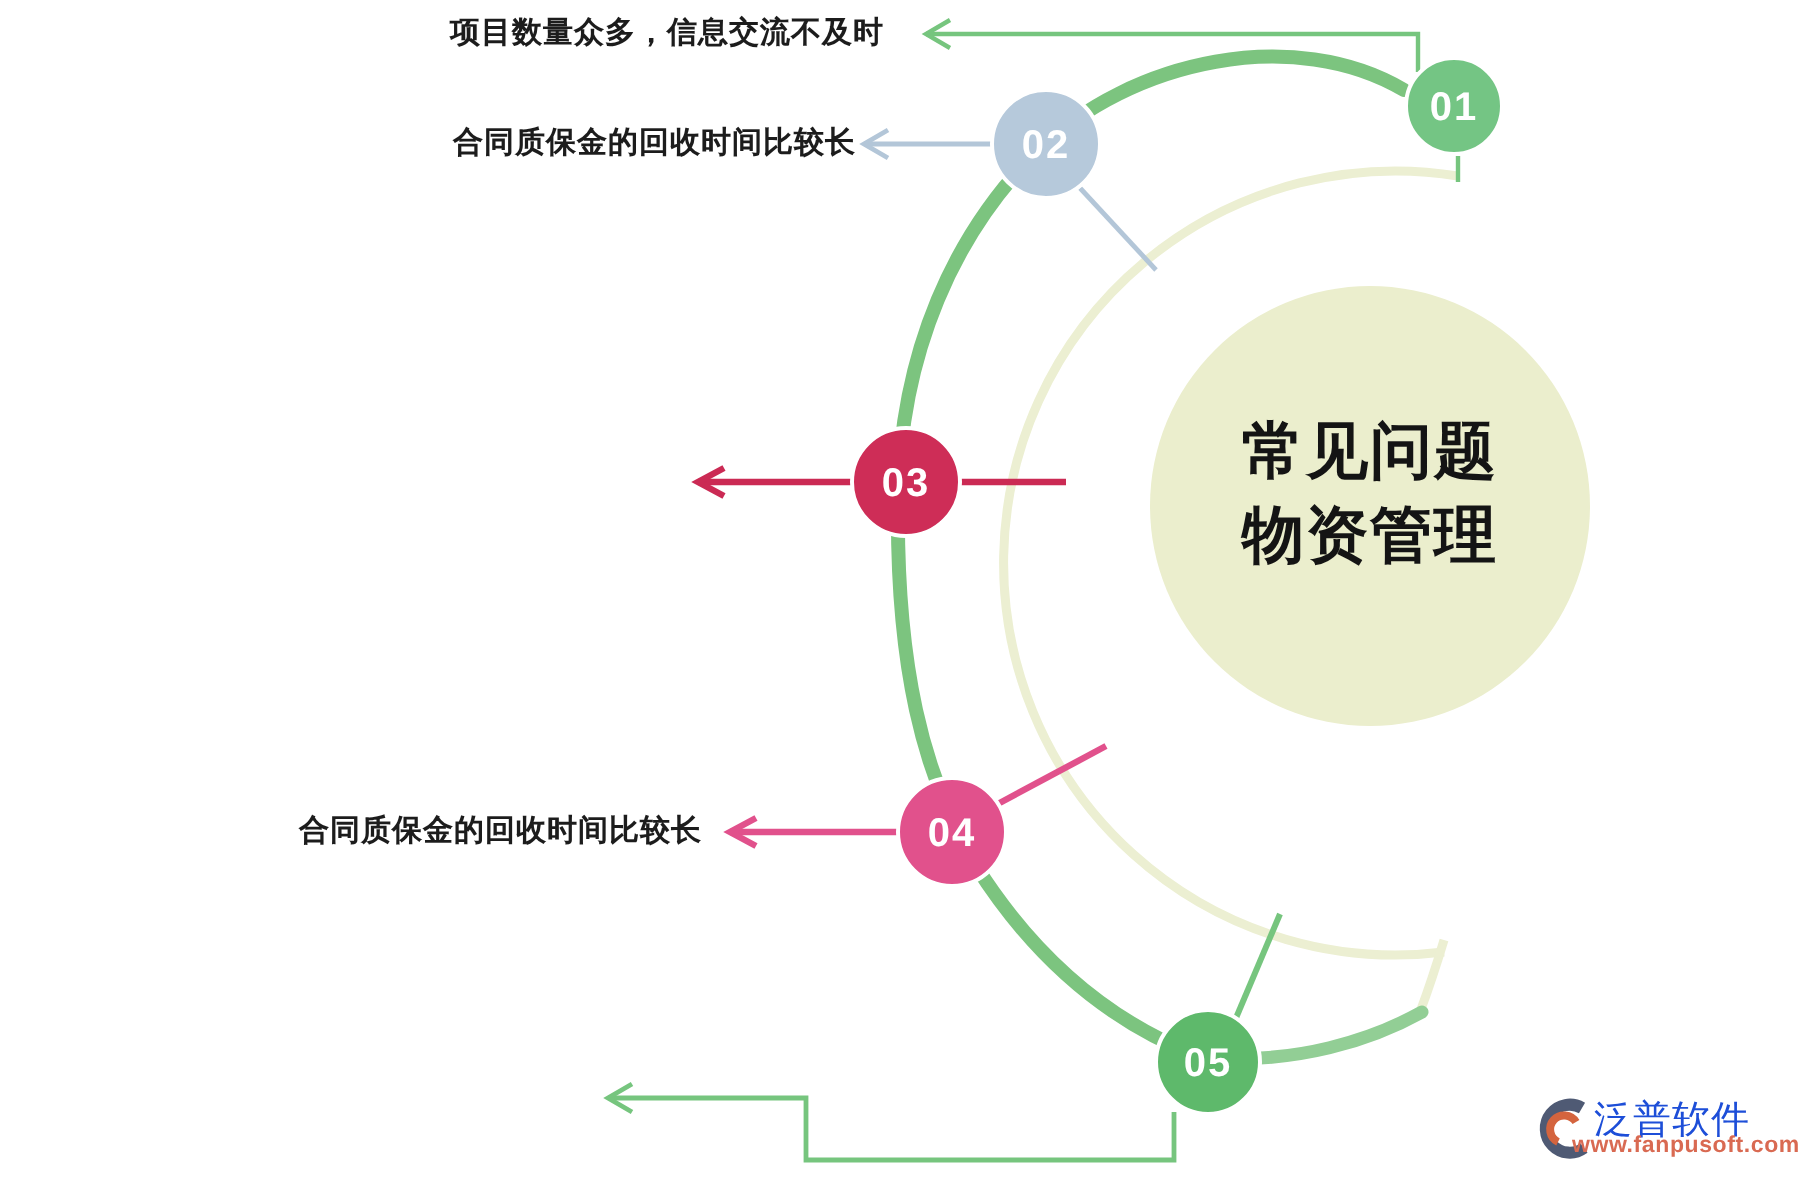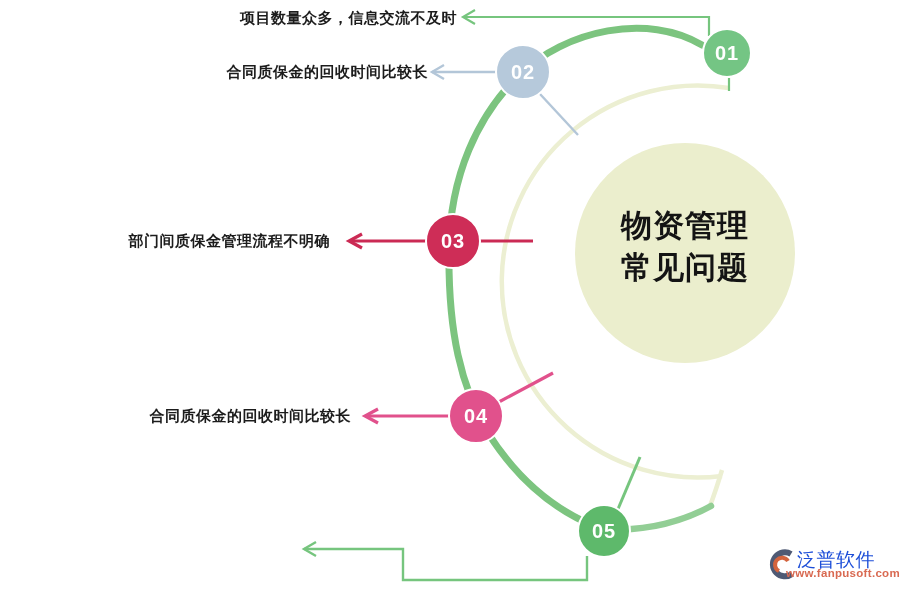--- a/index.html
+++ b/index.html
@@ -82,28 +82,27 @@
     <g>
       <circle cx="476" cy="416" r="27" stroke="#ffffff" stroke-width="2" fill="#e1518c"></circle>
       <text x="476" y="423" text-anchor="middle" class="node-num">04</text>
     </g>
     <g>
       <circle cx="604" cy="531" r="26" stroke="#ffffff" stroke-width="2" fill="#5eb96b"></circle>
       <text x="604" y="538" text-anchor="middle" class="node-num">05</text>
     </g>
   </svg>
 
-  <div class="item-label" style="left:157px;top:8px;width:300px;">项目数量众多，信息交流不及时</div>
+  <div class="item-label" style="left:142px;top:8px;width:300px;font-family:Liberation Mono, monospace;">项目数量众多，信息交流不及时</div>
   <div class="item-label" style="left:128px;top:62px;width:300px;">合同质保金的回收时间比较长</div>
-  <div class="item-label" style="left:30px;top:231px;width:300px;">部门间质保金管理流程不明确</div>
   <div class="item-label" style="left:51px;top:406px;width:300px;">合同质保金的回收时间比较长</div>
 
   <div class="center-title">
+    <div>常见问题</div>
     <div>物资管理</div>
-    <div>常见问题</div>
   </div>
 
   <div class="watermark">
     <svg class="wm-icon" width="30" height="36" viewBox="0 0 30 36">
       <path d="M 25,7 A 12,12 0 1 0 26,27" fill="none" stroke="#4f5a74" stroke-width="6"></path>
       <path d="M 13,24 A 7,7 0 1 1 22,14" fill="none" stroke="#d4643e" stroke-width="4"></path>
     </svg>
     <div class="wm-name">泛普软件</div>
     <div class="wm-url">www.fanpusoft.com</div>
   </div>

